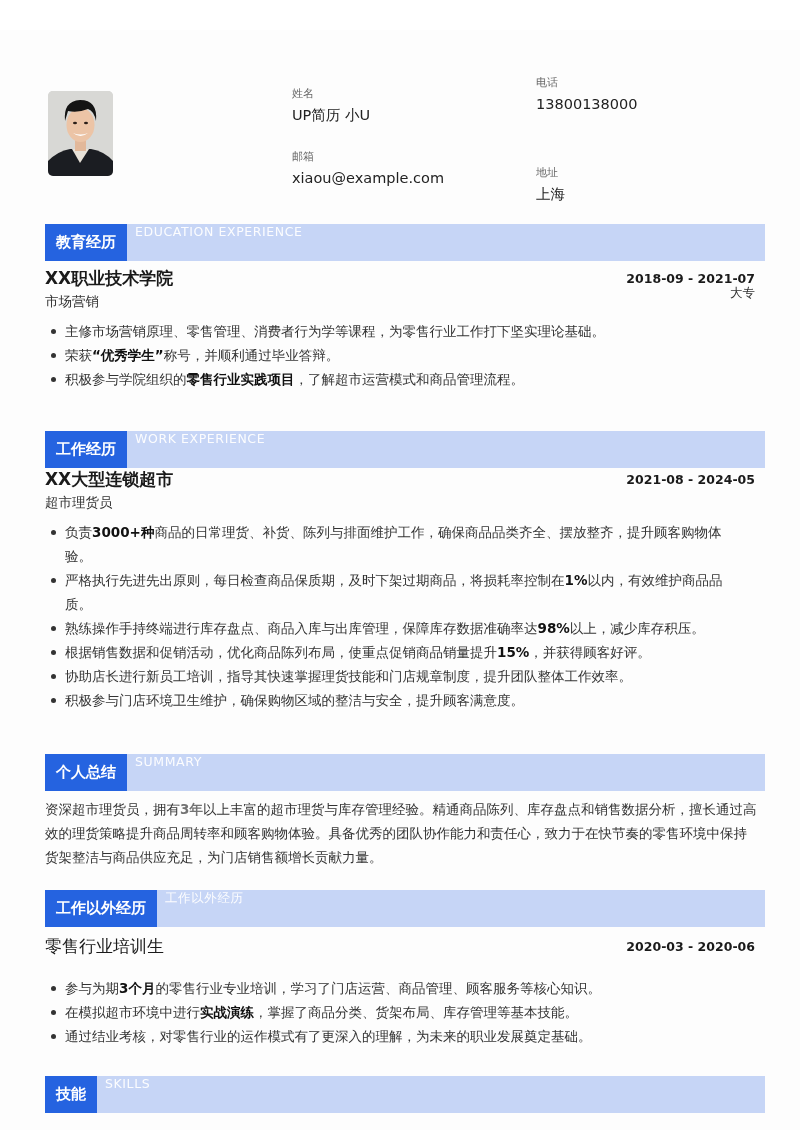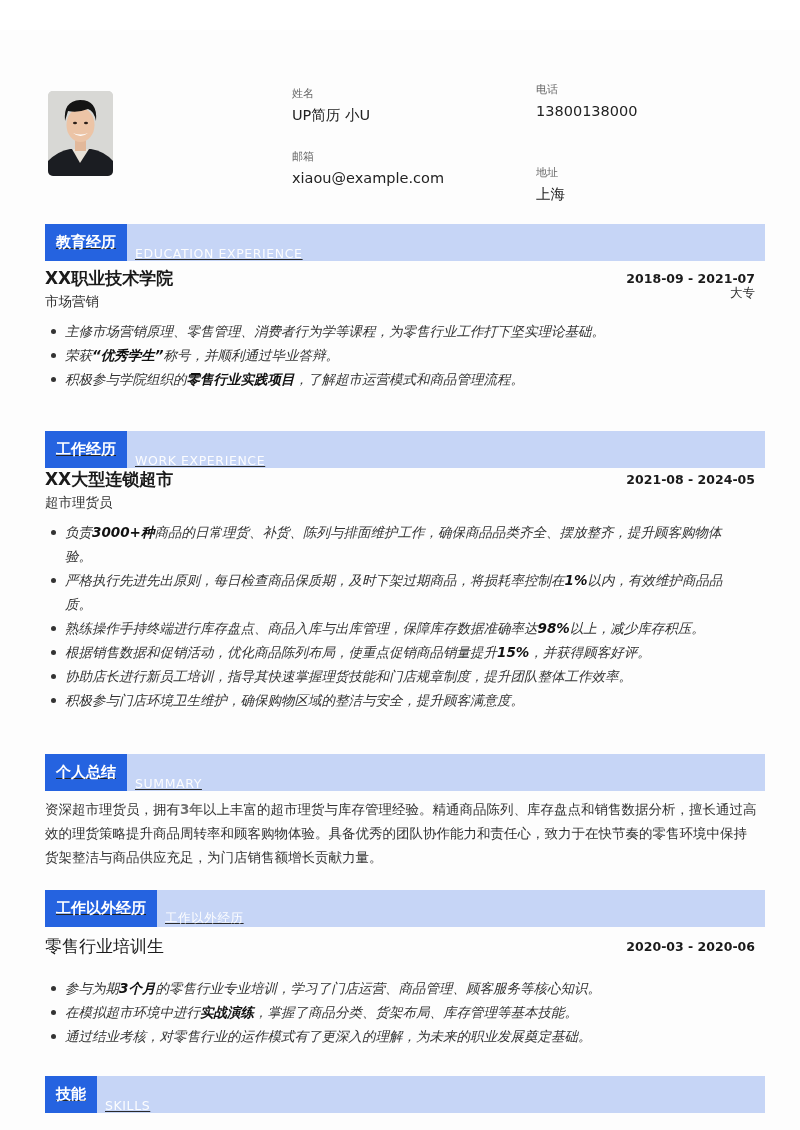--- a/index.html
+++ b/index.html
@@ -8,32 +8,32 @@
   .topband { position: absolute; left: 0; top: 0; width: 800px; height: 30px; background: #ffffff; }
   .page { position: absolute; left: 0; top: 30px; width: 800px; height: 1100px; background: #fdfdfd; }
 
   .header { position: absolute; left: 0; top: 0; width: 800px; height: 190px; text-decoration: underline; }
   .photo { position: absolute; left: 48px; top: 61px; width: 65px; height: 85px; border-radius: 5px; overflow: hidden; background: #d6d6d4; }
   .info { position: absolute; }
   .info .lbl { font-size: 11px; color: #666; line-height: 14px; }
   .info .val { font-size: 14.5px; color: #222; line-height: 20px; margin-top: 4px; }
 
   .section { position: absolute; left: 45px; width: 720px; }
-  .sec-head { position: relative; height: 37px; background: #c6d5f6; display: flex; align-items: flex-end; text-decoration: underline; }
+  .sec-head { position: relative; height: 37px; background: #c6d5f6; display: flex; align-items: flex-start; }
   .sec-head .zh { height: 37px; background: #2563e0; color: #fff; font-weight: bold; font-size: 15px; display: flex; align-items: center; padding: 0 11px; }
   .sec-head .en { color: #ffffff; font-size: 12.5px; letter-spacing: 0.6px; padding-left: 8px; opacity: 0.95; }
 
   .entry-row { position: relative; height: 22px; display: flex; justify-content: space-between; align-items: center; padding-right: 10px; }
   .entry-title { font-size: 17px; font-weight: bold; color: #1a1a1a; }
   .entry-title.normal { font-weight: normal; }
   .entry-date { font-size: 12.5px; font-weight: bold; color: #1a1a1a; }
   .entry-sub { font-size: 13.5px; color: #333; height: 24px; line-height: 24px; display: flex; justify-content: space-between; padding-right: 10px; }
   .entry-sub .deg { font-size: 12.5px; color: #333; margin-top: -8px; }
 
-  ul.bullets { list-style: none; margin-top: 6px; font-style: italic; }
+  ul.bullets { list-style: none; margin-top: 6px; }
   ul.bullets li { position: relative; padding-left: 20px; font-size: 13.5px; line-height: 24px; color: #333; padding-right: 20px; }
   ul.bullets li::before { content: ""; position: absolute; left: 6px; top: 10px; width: 5px; height: 5px; border-radius: 50%; background: #333; }
   ul.bullets li b { color: #111; }
 
   .summary { font-size: 13.5px; line-height: 24px; color: #333; margin-top: 6px; padding-right: 8px; }
   .summary b { color: #737373; }
 </style>
 </head>
 <body>
 
@@ -53,21 +53,21 @@
         <path d="M25 42 Q32.5 48 40 42 Q32.5 45 25 42 Z" fill="#fff"></path>
         <ellipse cx="27" cy="32" rx="2" ry="1.2" fill="#2a1e18"></ellipse>
         <ellipse cx="38" cy="32" rx="2" ry="1.2" fill="#2a1e18"></ellipse>
       </svg>
     </div>
 
     <div class="info" style="left:292px; top:57px;">
       <div class="lbl">姓名</div>
       <div class="val">UP简历 小U</div>
     </div>
-    <div class="info" style="left:536px; top:53px;">
+    <div class="info" style="left:536px; top:46px;">
       <div class="lbl">电话</div>
       <div class="val">13800138000</div>
     </div>
     <div class="info" style="left:292px; top:120px;">
       <div class="lbl">邮箱</div>
       <div class="val">xiaou@example.com</div>
     </div>
     <div class="info" style="left:536px; top:136px;">
       <div class="lbl">地址</div>
       <div class="val">上海</div>

